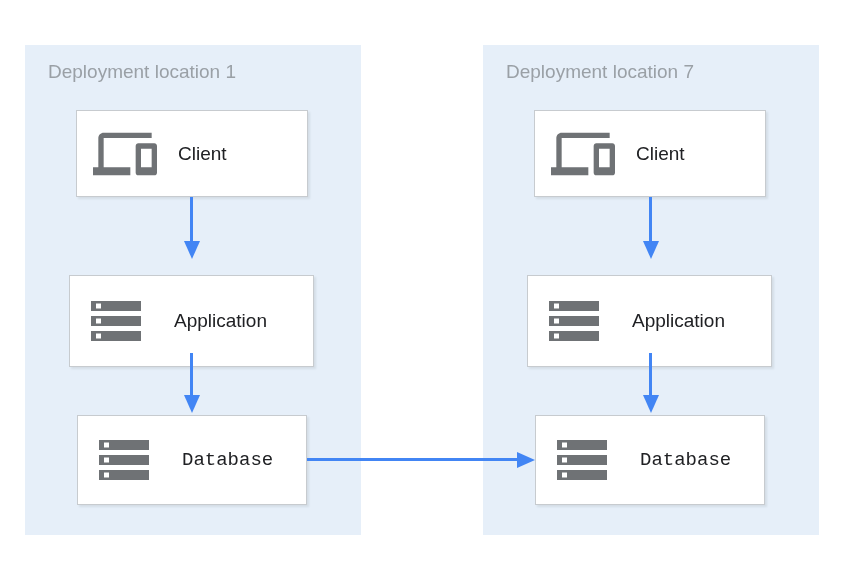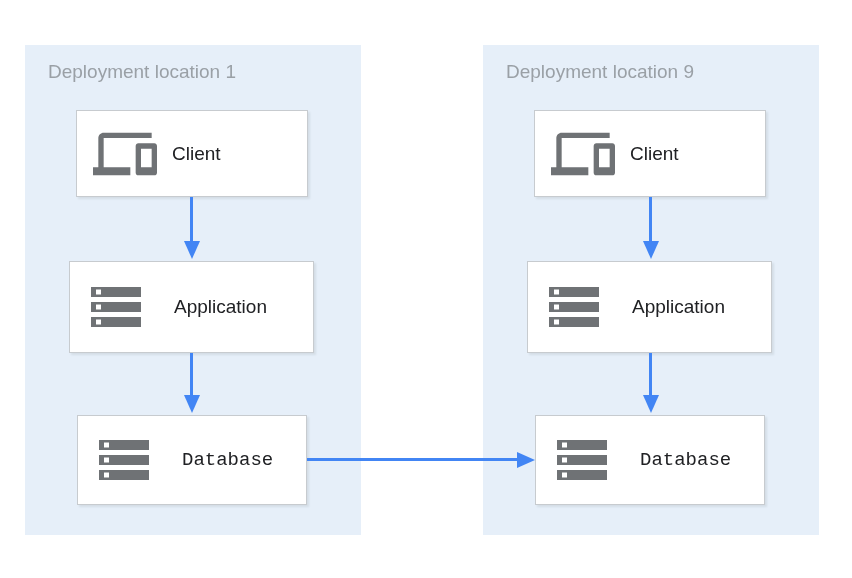--- a/index.html
+++ b/index.html
@@ -38,36 +38,36 @@
     position: absolute;
     box-sizing: border-box;
     background: var(--node-bg, #ffffff);
     border: 1px solid var(--node-border, #c7cbcf);
     box-shadow: 2px 2px 2px rgba(60,64,67,0.10);
     display: flex;
     align-items: center;
     padding-left: 16px;
   }
   .n-client      { left: 51px; top: 65px;  width: 232px; height: 87px; }
-  .n-application { left: 44px; top: 216px; width: 245px; height: 92px; }
+  .n-application { left: 44px; top: 230px; width: 245px; height: 92px; }
   .n-database    { left: 52px; top: 370px; width: 230px; height: 90px; font-family: Liberation Mono, monospace; }
   .node .icon {
     display: flex;
     align-items: center;
     justify-content: center;
     color: var(--icon, #6f7275);
     flex: 0 0 auto;
   }
   .icon svg { display: block; fill: currentColor; }
   .node-label {
     font-size: 19px;
     color: var(--label-text, #202124);
     white-space: nowrap;
   }
-  .icon-devices + .node-label { margin-left: 15px; }
+  .icon-devices + .node-label { margin-left: 21px; }
   .icon-storage + .node-label { margin-left: 28px; }
 
   .arrow-group { display: contents; }
   .arrow-line-v {
     position: absolute;
     width: 3px;
     background: var(--arrow, #4285f4);
   }
   .arrow-head-down {
     position: absolute;
@@ -121,21 +121,21 @@
         <svg viewBox="0 0 24 24" width="60" height="60" aria-hidden="true">
           <path d="M2 20h20v-4H2v4zm2-3h2v2H4v-2zM2 4v4h20V4H2zm4 3H4V5h2v2zm-4 7h20v-4H2v4zm2-3h2v2H4v-2z"></path>
         </svg>
       </span>
       <span class="node-label">Database</span>
     </div>
   </section>
 
   
   <section class="panel panel-2">
-    <h2 class="panel-title">Deployment location 9</h2>
+    <h2 class="panel-title">Deployment location 7</h2>
 
     <div class="node n-client">
       <span class="icon icon-devices">
         <svg viewBox="0 0 24 24" width="64" height="64" aria-hidden="true">
           <path d="M4 6h18V4H4c-1.1 0-2 .9-2 2v11H0v3h14v-3H4V6zm19 2h-6c-.55 0-1 .45-1 1v10c0 .55.45 1 1 1h6c.55 0 1-.45 1-1V9c0-.55-.45-1-1-1zm-1 9h-4v-7h4v7z"></path>
         </svg>
       </span>
       <span class="node-label">Client</span>
     </div>
 

